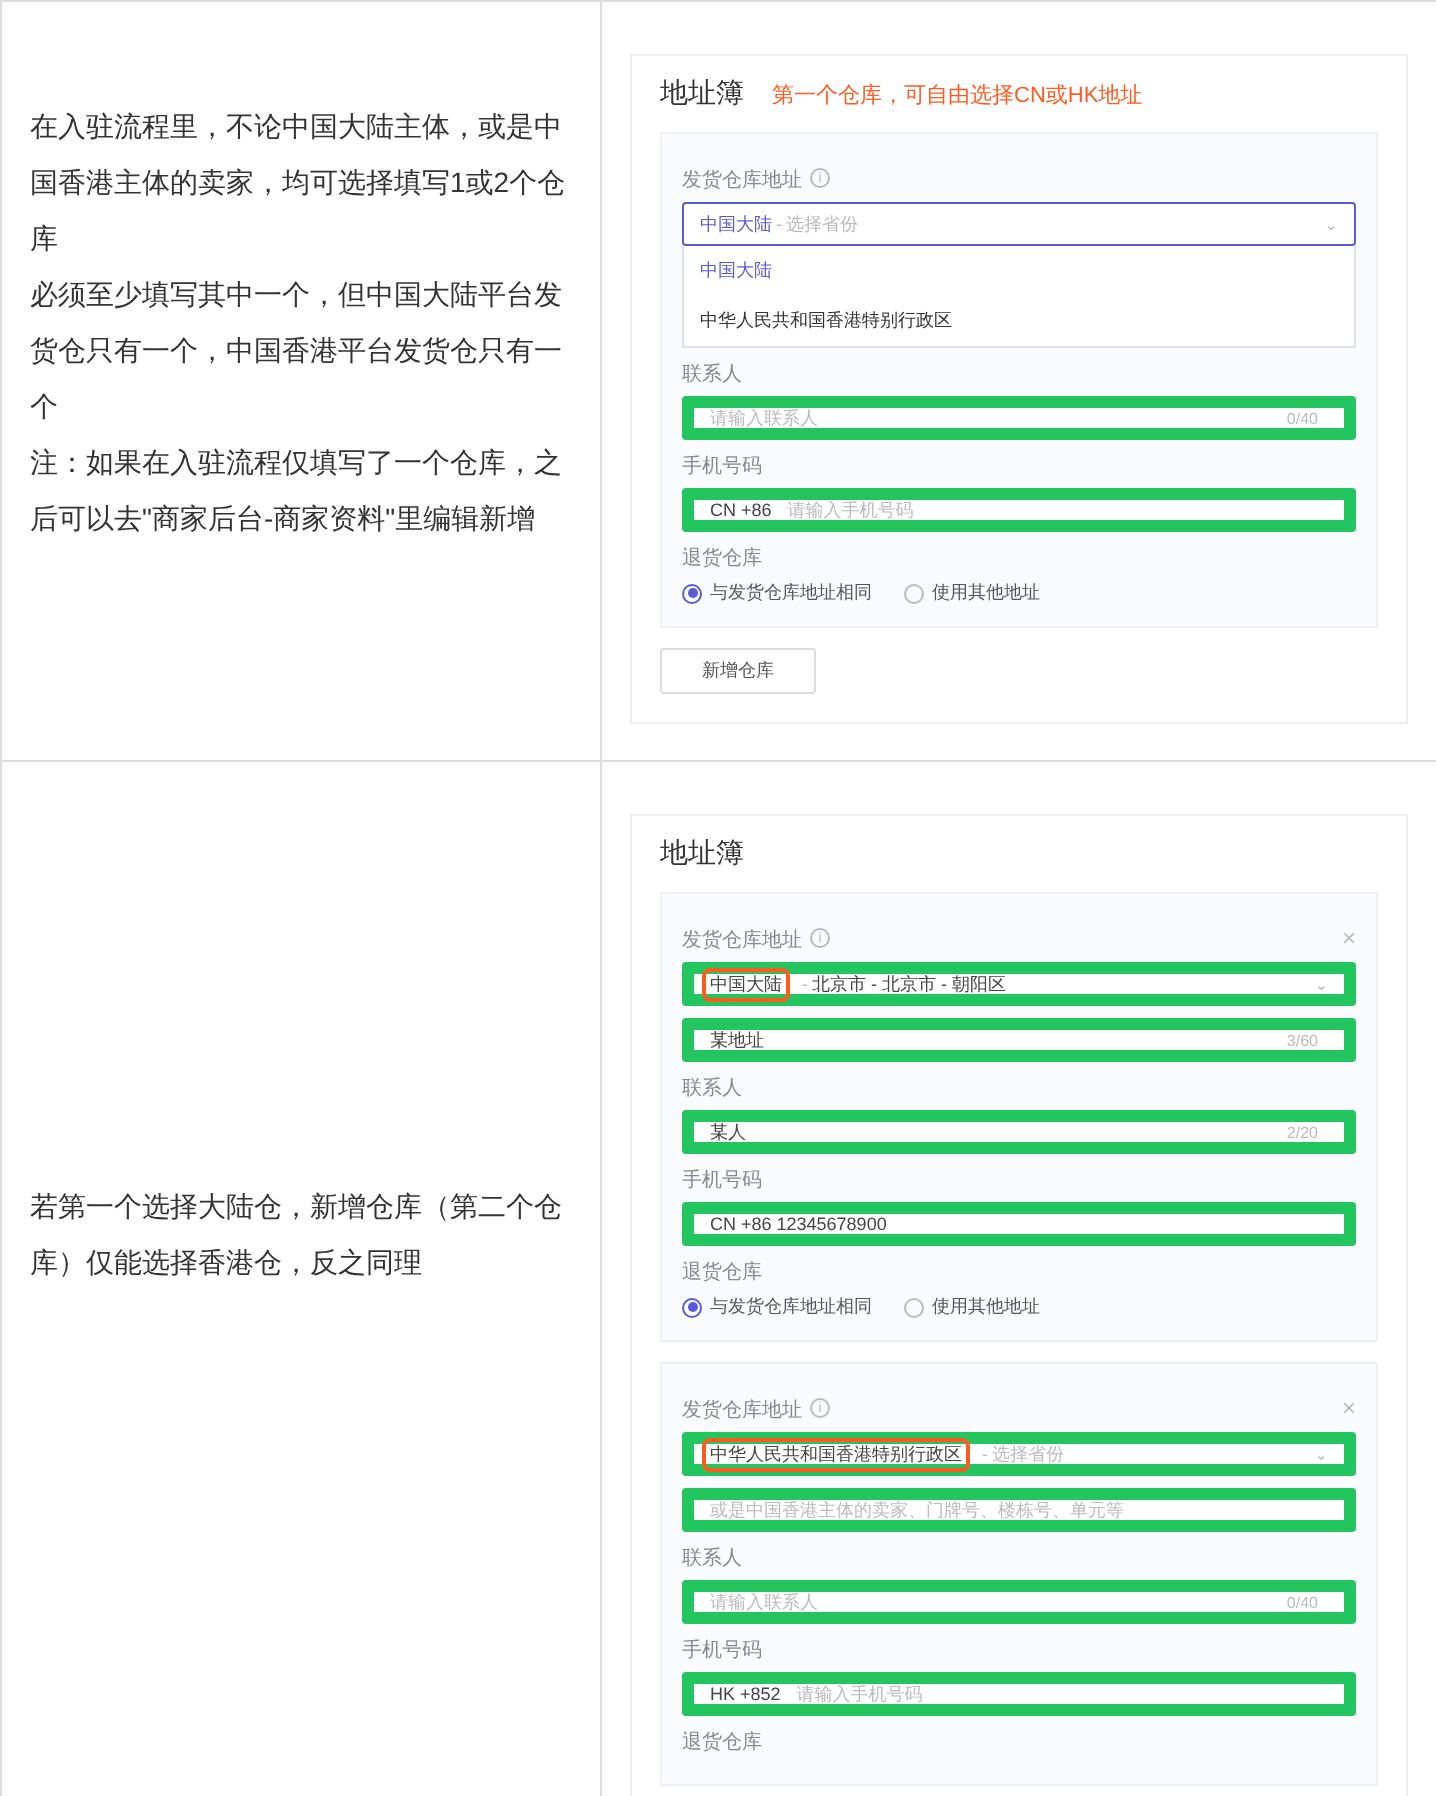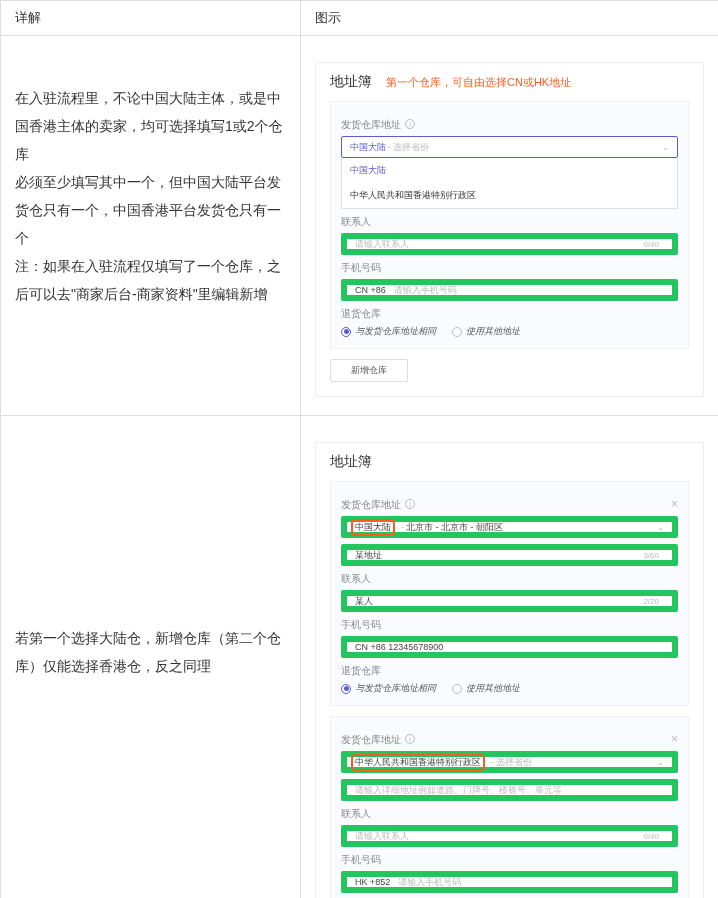--- a/index.html
+++ b/index.html
@@ -84,44 +84,40 @@
   .chev {
     position:absolute; right:8px; color:#bbb; font-size:8px;
   }
   .input.active { border:1px solid #5b5bd6; }
   .dropdown {
     background:#fff;border:1px solid #e0e0e4;border-top:none;
     font-size:9px;
   }
   .dropdown .opt { padding:6px 8px; color:#333; }
   .dropdown .opt.sel { color:#5b5bd6; }
-  .radio-row { display:flex; align-items:center; gap:16px; font-size:9px; color:#555; margin-top:4px;font-style:italic;}
+  .radio-row { display:flex; align-items:center; gap:16px; font-size:9px; color:#555; margin-top:4px;}
   .radio {
     width:10px;height:10px;border:1px solid #5b5bd6;border-radius:50%;
     display:inline-flex;align-items:center;justify-content:center;margin-right:4px;vertical-align:middle;
   }
   .radio.on::after{content:"";width:5px;height:5px;background:#5b5bd6;border-radius:50%;}
   .radio.off{border-color:#bbb;}
   .add-btn {
     display:inline-block;margin-top:10px;border:1px solid #ddd;border-radius:2px;
     padding:4px 20px;font-size:9px;color:#555;background:#fff;
   }
   .hl-box { border:2px solid #ff5a1f; border-radius:4px; padding:0 2px; margin-right:4px;}
   .v-text { font-size:9px; color:#444;}
   .sep { color:#bbb; margin:0 2px;}
 </style>
 </head>
 <body>
 
 <table class="main">
 <tbody>
-  <tr>
-    <td class="left hdr">详解</td>
-    <td class="right hdr">图示</td>
-  </tr>
 
   <tr>
     <td class="left">
       <div class="desc">
         <div>在入驻流程里，不论中国大陆主体，或是中国香港主体的卖家，均可选择填写1或2个仓库</div>
         <div>必须至少填写其中一个，但中国大陆平台发货仓只有一个，中国香港平台发货仓只有一个</div>
         <div>注：如果在入驻流程仅填写了一个仓库，之后可以去"商家后台-商家资料"里编辑新增</div>
       </div>
     </td>
     <td class="right">
@@ -223,21 +219,21 @@
             <span style="color:#bbb;font-size:12px">×</span>
           </div>
           <div class="input" style="padding-left:4px;">
             <span class="hl-box v-text">中华人民共和国香港特别行政区</span>
             <span class="sep">-</span>
             <span class="ph">选择省份</span>
             <span class="chev">⌄</span>
           </div>
           <div style="height:6px"></div>
           <div class="input">
-            <span class="ph">请输入详细地址例如道路、门牌号、楼栋号、单元等</span>
+            <span class="ph">或是中国香港主体的卖家、门牌号、楼栋号、单元等</span>
           </div>
 
           <div class="lbl">联系人</div>
           <div class="input">
             <span class="ph">请输入联系人</span>
             <span class="count">0/40</span>
           </div>
 
           <div class="lbl">手机号码</div>
           <div class="input">

